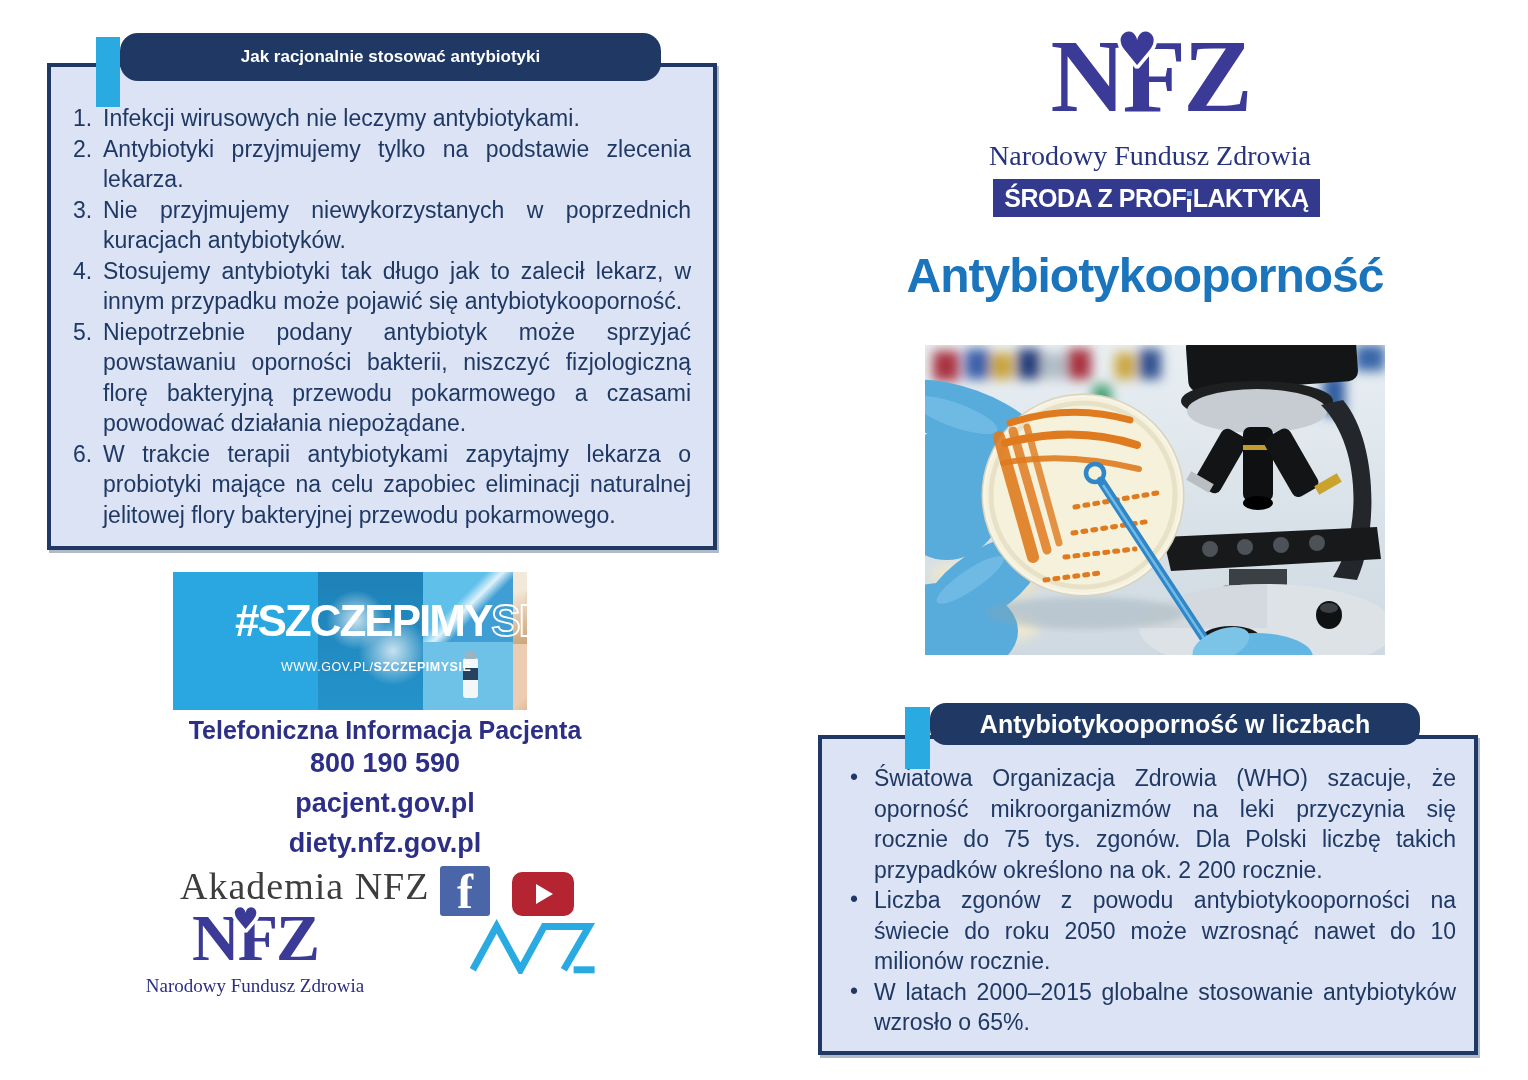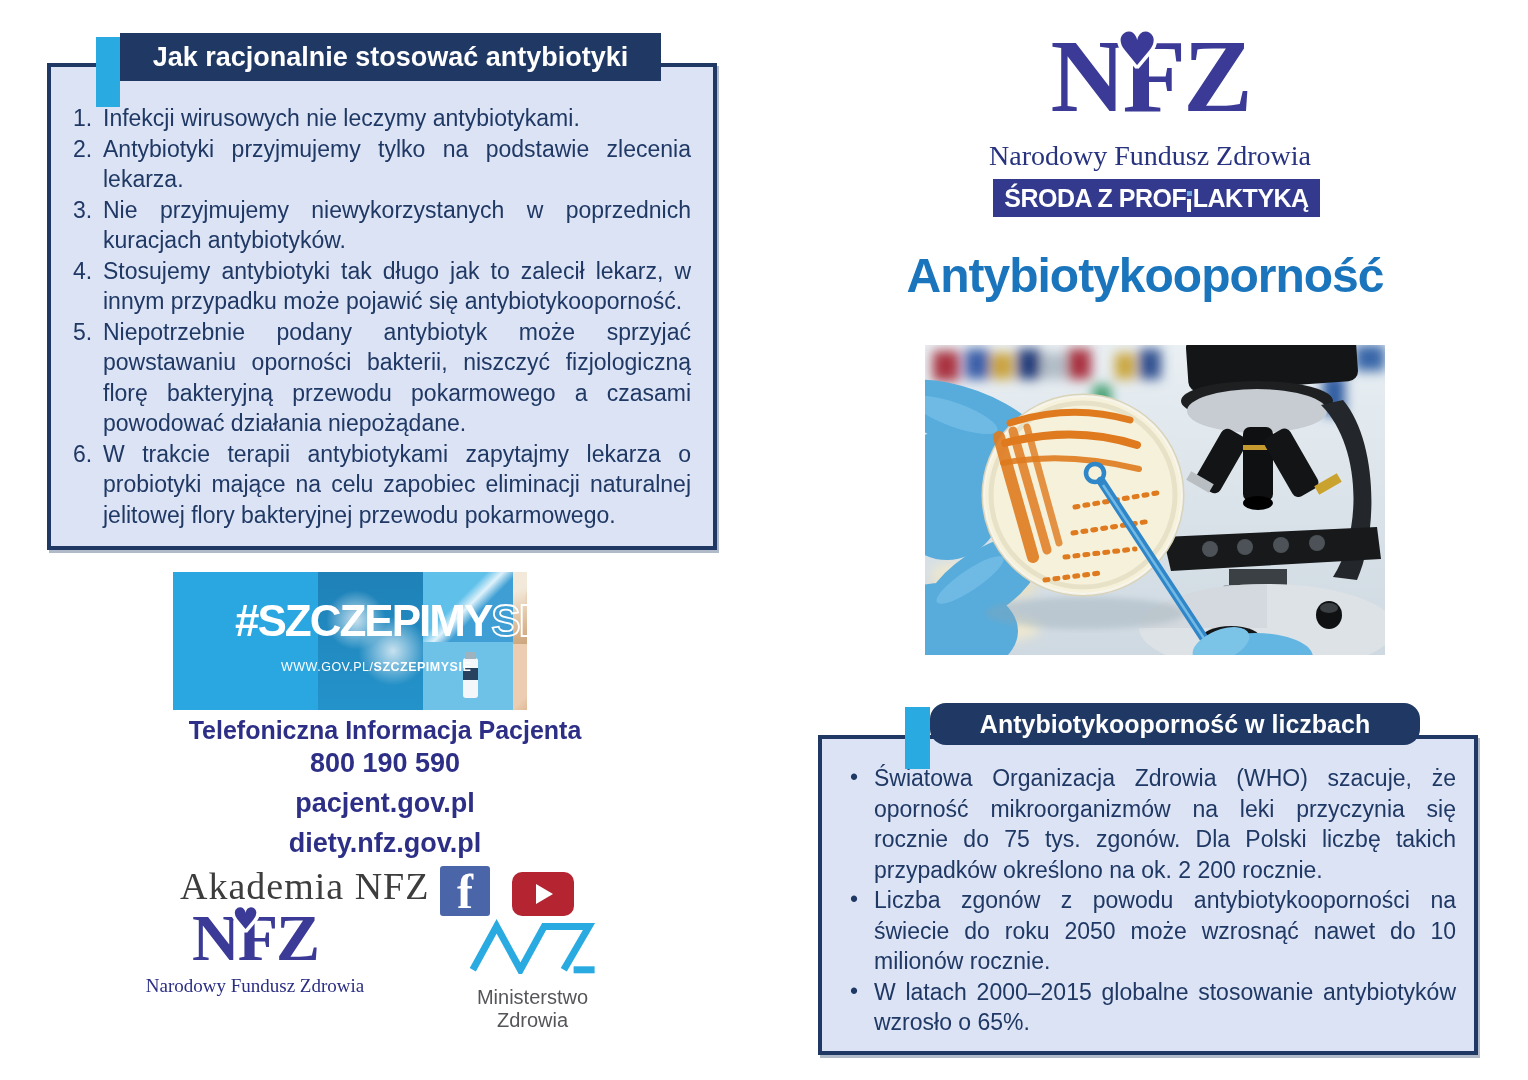--- a/index.html
+++ b/index.html
@@ -7,21 +7,21 @@
   .page { position:relative; width:1528px; height:1080px; background:#fff; overflow:hidden; }
 
   
   .panel-box { position:absolute; background:#dbe3f4; border:4px solid #1f3864; box-shadow:2px 3px 0 rgba(31,56,100,.35); }
   .panel-header { position:absolute; background:#1f3864; color:#fff; font-weight:bold; text-align:center; }
   .accent-stripe { position:absolute; background:#29abe2; }
 
   
   .left-box { left:47px; top:63px; width:670px; height:487px; }
   .left-stripe { left:96px; top:37px; width:24px; height:70px; z-index:3; }
-  .left-header { left:120px; top:33px; width:541px; height:48px; line-height:48px; font-size:27px; z-index:4; }
+  .left-header { left:120px; top:33px; width:541px; height:48px; line-height:48px; font-size:17px; z-index:4;border-radius:18px; }
 
   .advice-list { position:absolute; left:0; top:0; width:100%; padding:36px 22px 0 20px; counter-reset:adv; list-style:none; }
   .advice-list li { position:relative; counter-increment:adv; padding-left:32px; font-size:23px; line-height:30.5px; color:#1f3864; text-align:justify; }
   .advice-list li::before { content:counter(adv) "."; position:absolute; left:2px; top:0; }
 
   
   .banner { position:absolute; left:173px; top:572px; width:354px; height:138px; background:#2aa7e0; overflow:hidden; }
   .tile { position:absolute; }
   .tile-family { left:145px; top:0; width:105px; height:138px; background:linear-gradient(180deg, rgba(8,56,104,.34), rgba(8,56,104,.18)); }
   .tile-family::before, .tile-family::after { content:''; position:absolute; border-radius:50%;
@@ -143,21 +143,20 @@
       <span>NFZ</span>
     </div>
     <div class="nfz-small-caption">Narodowy Fundusz Zdrowia</div>
   </div>
 
   <div class="mz-wrap">
     <svg width="180" height="56" viewBox="0 0 180 80">
       <polyline points="4,74 38,12 72,74 106,12 170,12 134,74" fill="none" stroke="#29abe2" stroke-width="10"></polyline>
       <line x1="148" y1="74" x2="178" y2="74" stroke="#29abe2" stroke-width="10"></line>
     </svg>
-    <div class="mz-caption">Ministerstwo Zdrowia</div>
   </div>
 
   <div class="nfz-big-wrap">
     <div class="nfz-logo">
       <span class="nfz-heart halo">♥</span>
       <span class="nfz-heart fill">♥</span>
       <span>NFZ</span>
     </div>
   </div>
   <div class="nfz-big-caption">Narodowy Fundusz Zdrowia</div>

